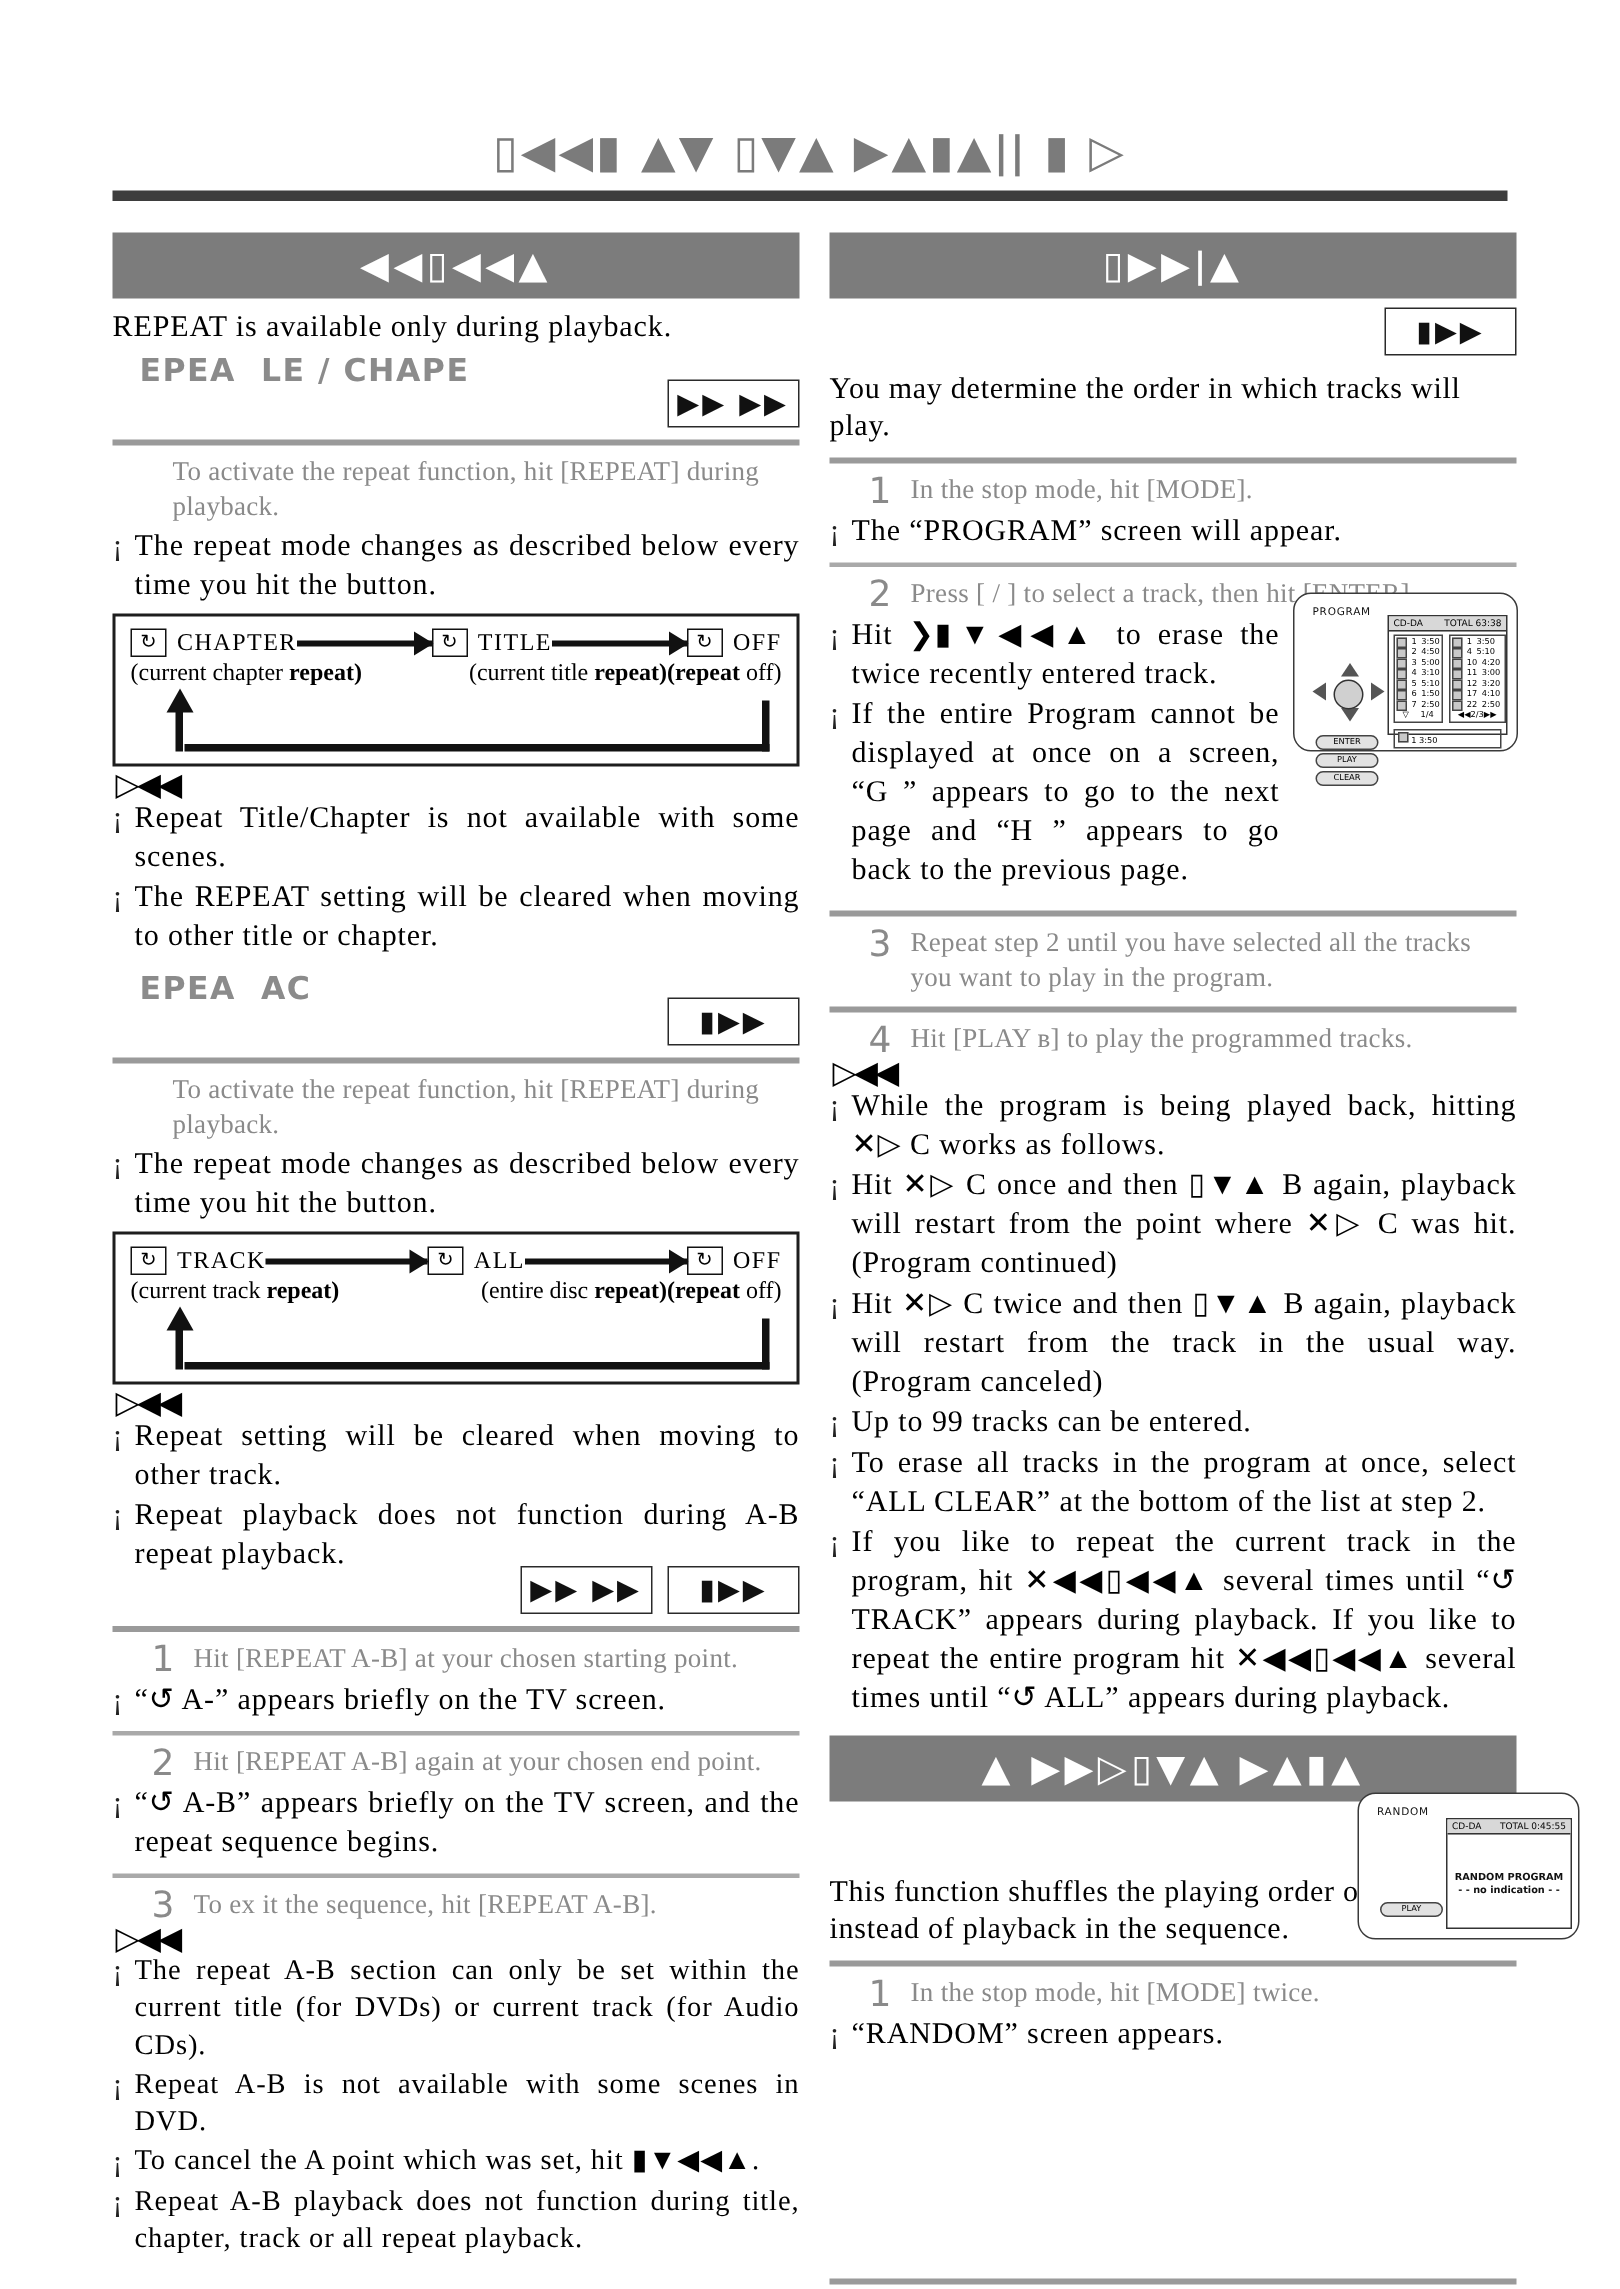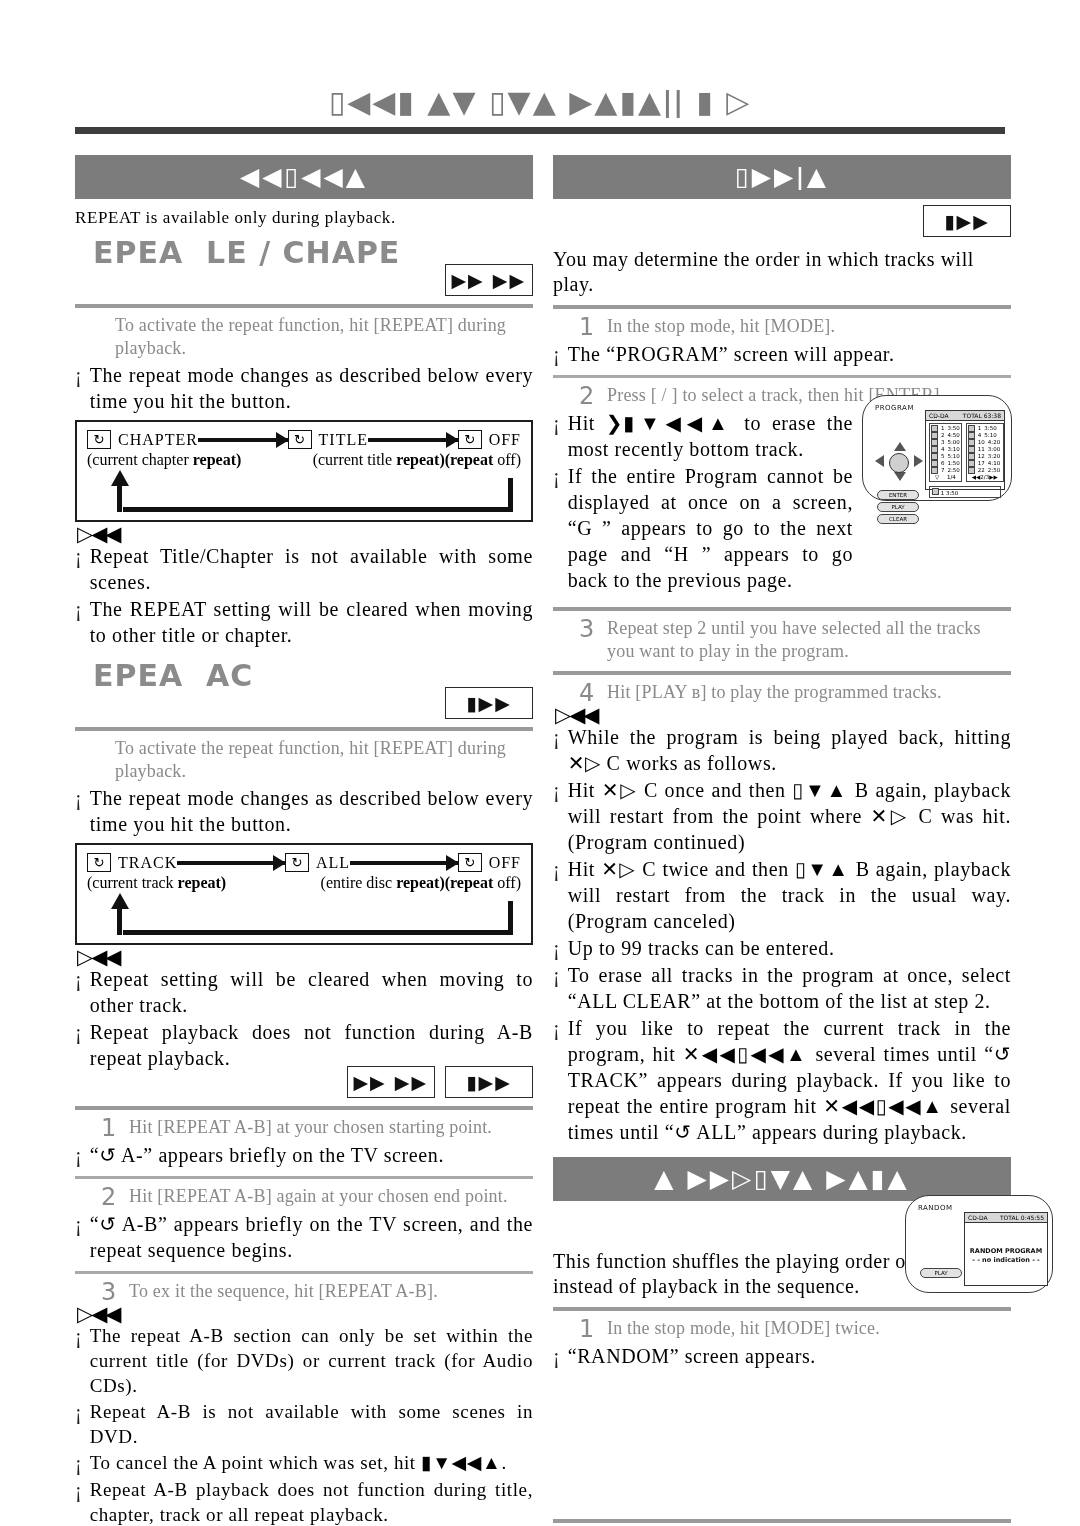--- a/index.html
+++ b/index.html
@@ -35,29 +35,29 @@
   
   .banner{
     background:#7c7c7c;color:#fff;
     height:44px;line-height:44px;text-align:center;
     font-family:"DejaVu Sans", sans-serif;
     font-size:25px;letter-spacing:3px;
     margin-bottom:6px;
   }
 
   .lead{
-    font-size:17px;line-height:26px;letter-spacing:.6px;
+    font-size:20px;line-height:26px;letter-spacing:.6px;
     margin:2px 0 2px 0;
   }
   .lead2{font-size:20px;line-height:25px;letter-spacing:.5px;}
 
   
   .subhead{
     font-family:"DejaVu Sans", sans-serif;
-    font-weight:bold;font-size:30px;color:#8b8b8b;
+    font-weight:bold;font-size:21px;color:#8b8b8b;
     letter-spacing:1px;margin:4px 0 0 18px;
     white-space:pre;
   }
 
   
   .badges{display:flex;gap:10px;justify-content:flex-end;margin-top:-6px;}
   .badge{
     border:1.6px solid #2a2a2a;background:#fff;
     min-width:74px;height:30px;
     display:flex;align-items:center;justify-content:center;
@@ -129,21 +129,21 @@
   .loopback i{
     position:absolute;left:-6px;bottom:0;width:5px;height:30px;background:#111;display:block;
   }
   .loopback b{
     position:absolute;left:-12px;bottom:26px;
     border-bottom:16px solid #111;border-left:9px solid transparent;border-right:9px solid transparent;
   }
 
   
   .osd{
-    border:1.4px solid #3a3a3a;border-radius:24px;background:#fff;
+    border:1.4px solid #3a3a3a;border-radius:12px;background:#fff;
     position:absolute;
   }
   .osd-title{
     font-family:"DejaVu Sans", sans-serif;font-size:7px;
     letter-spacing:.5px;position:absolute;left:12px;top:8px;color:#111;
   }
   .osd-screen{
     position:absolute;border:1.2px solid #333;background:#fff;
   }
   .osd-bar{
@@ -405,21 +405,21 @@
     <div class="hr-thin"></div>
 
     <div class="step">
       <div class="step-num">2</div>
       <div class="step-txt">Press [    /    ] to select a track, then hit [ENTER].</div>
     </div>
 
     <div style="width:300px;">
       <div class="bul">
         <div class="bul-mk">¡</div>
-        <div class="bul-tx">Hit ❯▮▼◀◀▲ to erase the most recently bottom track.</div>
+        <div class="bul-tx">Hit ❯▮▼◀◀▲ to erase the twice recently entered track.</div>
       </div>
       <div class="bul">
         <div class="bul-mk">¡</div>
         <div class="bul-tx">If the entire Program cannot be displayed at once on a screen, “G  ” appears to go to the next page and “H ” appears to go back to the previous page.</div>
       </div>
     </div>
 
     <div class="hr-thick" style="margin-top:14px;"></div>
 
     <div class="step">

